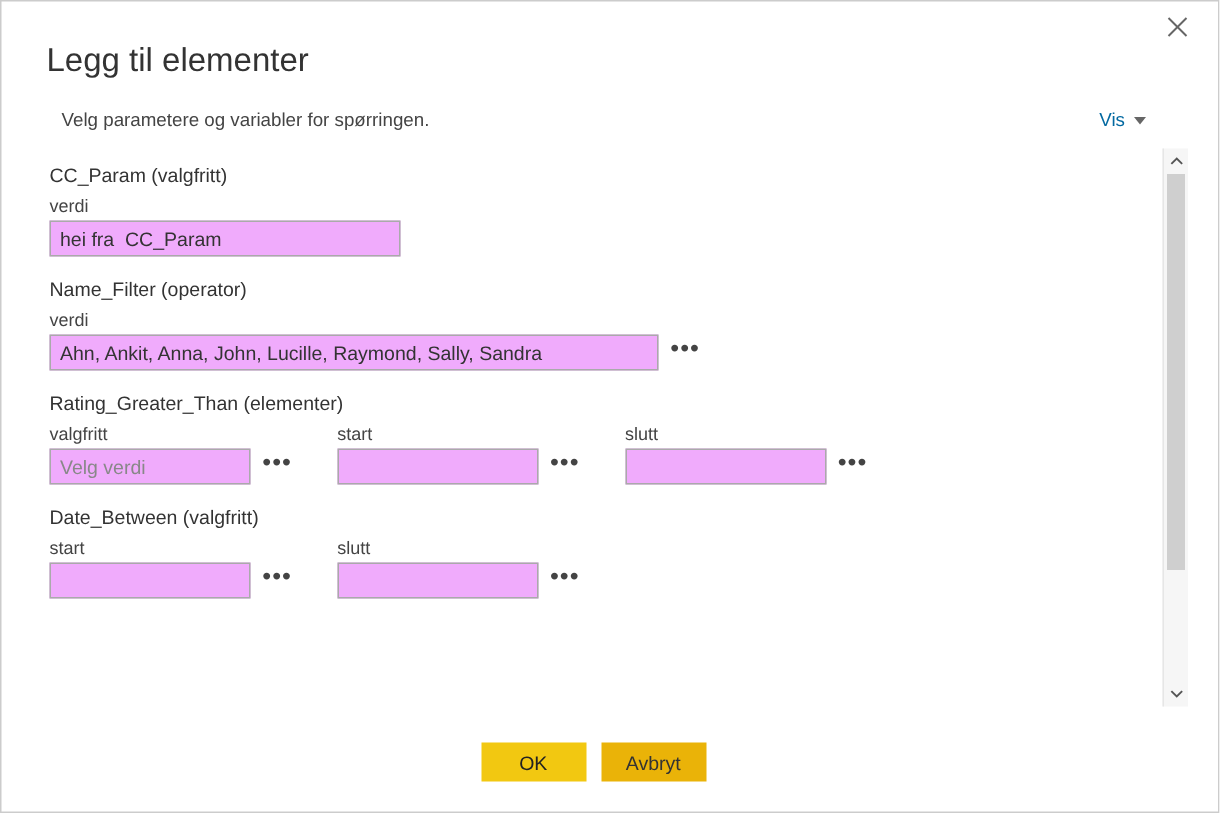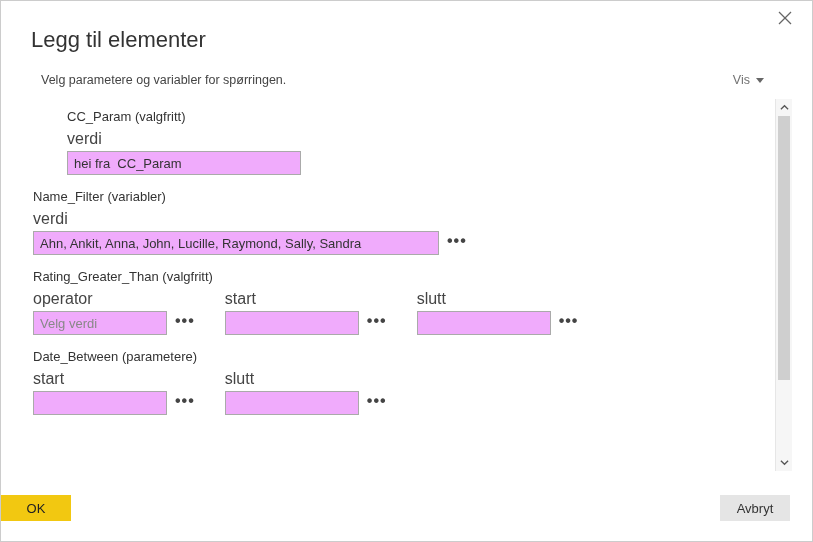--- a/index.html
+++ b/index.html
@@ -42,21 +42,21 @@
     justify-content: space-between;
     align-items: flex-start;
     padding: 14px 48px 6px 40px;
   }
   .subtitle {
     font-size: 12.5px;
     color: #444;
   }
   .view-btn {
     font-size: 12.5px;
-    color: #737373;
+    color: #0369a1;
     display: flex;
     align-items: center;
     gap: 6px;
     cursor: pointer;
   }
   .caret-down {
     width: 0; height: 0;
     border-left: 4px solid transparent;
     border-right: 4px solid transparent;
     border-top: 5px solid #666;
@@ -87,37 +87,37 @@
   }
   .sb-arrow svg { display:block; }
   .sb-track { flex:1; width:100%; position:relative; }
   .sb-thumb {
     position:absolute; left:2px; right:2px; top:0; height:78%;
     background:#cfcfcf;
   }
   .group {
     margin-top: 14px;
   }
-  .group:first-child { margin-top: 4px; margin-left: 34px; }
+  .group:first-child { margin-top: 4px; }
   .group-title {
     font-size: 13px;
     color: #333;
     margin-bottom: 4px;
   }
   .field-row {
     display: flex;
     gap: 30px;
   }
   .field {
     display: flex;
     flex-direction: column;
     gap: 3px;
   }
   .field-label {
-    font-size: 16px;
+    font-size: 12px;
     color: #444;
     margin-top: 2px;
   }
   .input {
     height: 24px;
     border: 1px solid #aaa;
     font-size: 13px;
     padding: 0 6px;
     background: #f0abfc;
     color: #333;
@@ -136,38 +136,38 @@
     font-size: 16px;
     font-weight: bold;
     letter-spacing: 1px;
     color: #444;
     cursor: pointer;
     line-height: 12px;
     padding-bottom: 4px;
   }
   .footer {
     display: flex;
-    justify-content: space-between;
+    justify-content: center;
     gap: 10px;
     padding: 14px 22px 20px 0;
   }
   .btn {
     min-width: 70px;
     height: 26px;
     font-size: 13px;
     border: none;
     cursor: pointer;
     font-family: inherit;
   }
   .btn-primary {
     background: #f2c811;
     color: #222;
   }
   .btn-secondary {
-    background: #e5e5e5;
+    background: #eab308;
     color: #333;
   }
 </style>
 </head>
 <body>
 
 <div class="dialog">
 
   <div class="close-btn">
     <svg width="14" height="14" viewBox="0 0 14 14">
@@ -191,35 +191,35 @@
 
       <div class="group">
         <div class="group-title">CC_Param (valgfritt)</div>
         <div class="field">
           <div class="field-label">verdi</div>
           <input class="input w234" value="hei fra  CC_Param" style="">
         </div>
       </div>
 
       <div class="group">
-        <div class="group-title">Name_Filter (variabler)</div>
+        <div class="group-title">Name_Filter (operator)</div>
         <div class="field">
           <div class="field-label">verdi</div>
           <div class="with-ell">
             <input class="input w345" value="Ahn, Ankit, Anna, John, Lucille, Raymond, Sally, Sandra" style="">
             <span class="ellipsis">•••</span>
           </div>
         </div>
       </div>
 
       <div class="group">
-        <div class="group-title">Rating_Greater_Than (valgfritt)</div>
+        <div class="group-title">Rating_Greater_Than (elementer)</div>
         <div class="field-row">
           <div class="field">
-            <div class="field-label">operator</div>
+            <div class="field-label">valgfritt</div>
             <div class="with-ell">
               <input class="input w150" placeholder="Velg verdi" style="">
               <span class="ellipsis">•••</span>
             </div>
           </div>
           <div class="field">
             <div class="field-label">start</div>
             <div class="with-ell">
               <input class="input w150" value="" style="">
               <span class="ellipsis">•••</span>
@@ -229,21 +229,21 @@
             <div class="field-label">slutt</div>
             <div class="with-ell">
               <input class="input w150" value="" style="">
               <span class="ellipsis">•••</span>
             </div>
           </div>
         </div>
       </div>
 
       <div class="group">
-        <div class="group-title">Date_Between (parametere)</div>
+        <div class="group-title">Date_Between (valgfritt)</div>
         <div class="field-row">
           <div class="field">
             <div class="field-label">start</div>
             <div class="with-ell">
               <input class="input w150" value="" style="">
               <span class="ellipsis">•••</span>
             </div>
           </div>
           <div class="field">
             <div class="field-label">slutt</div>

